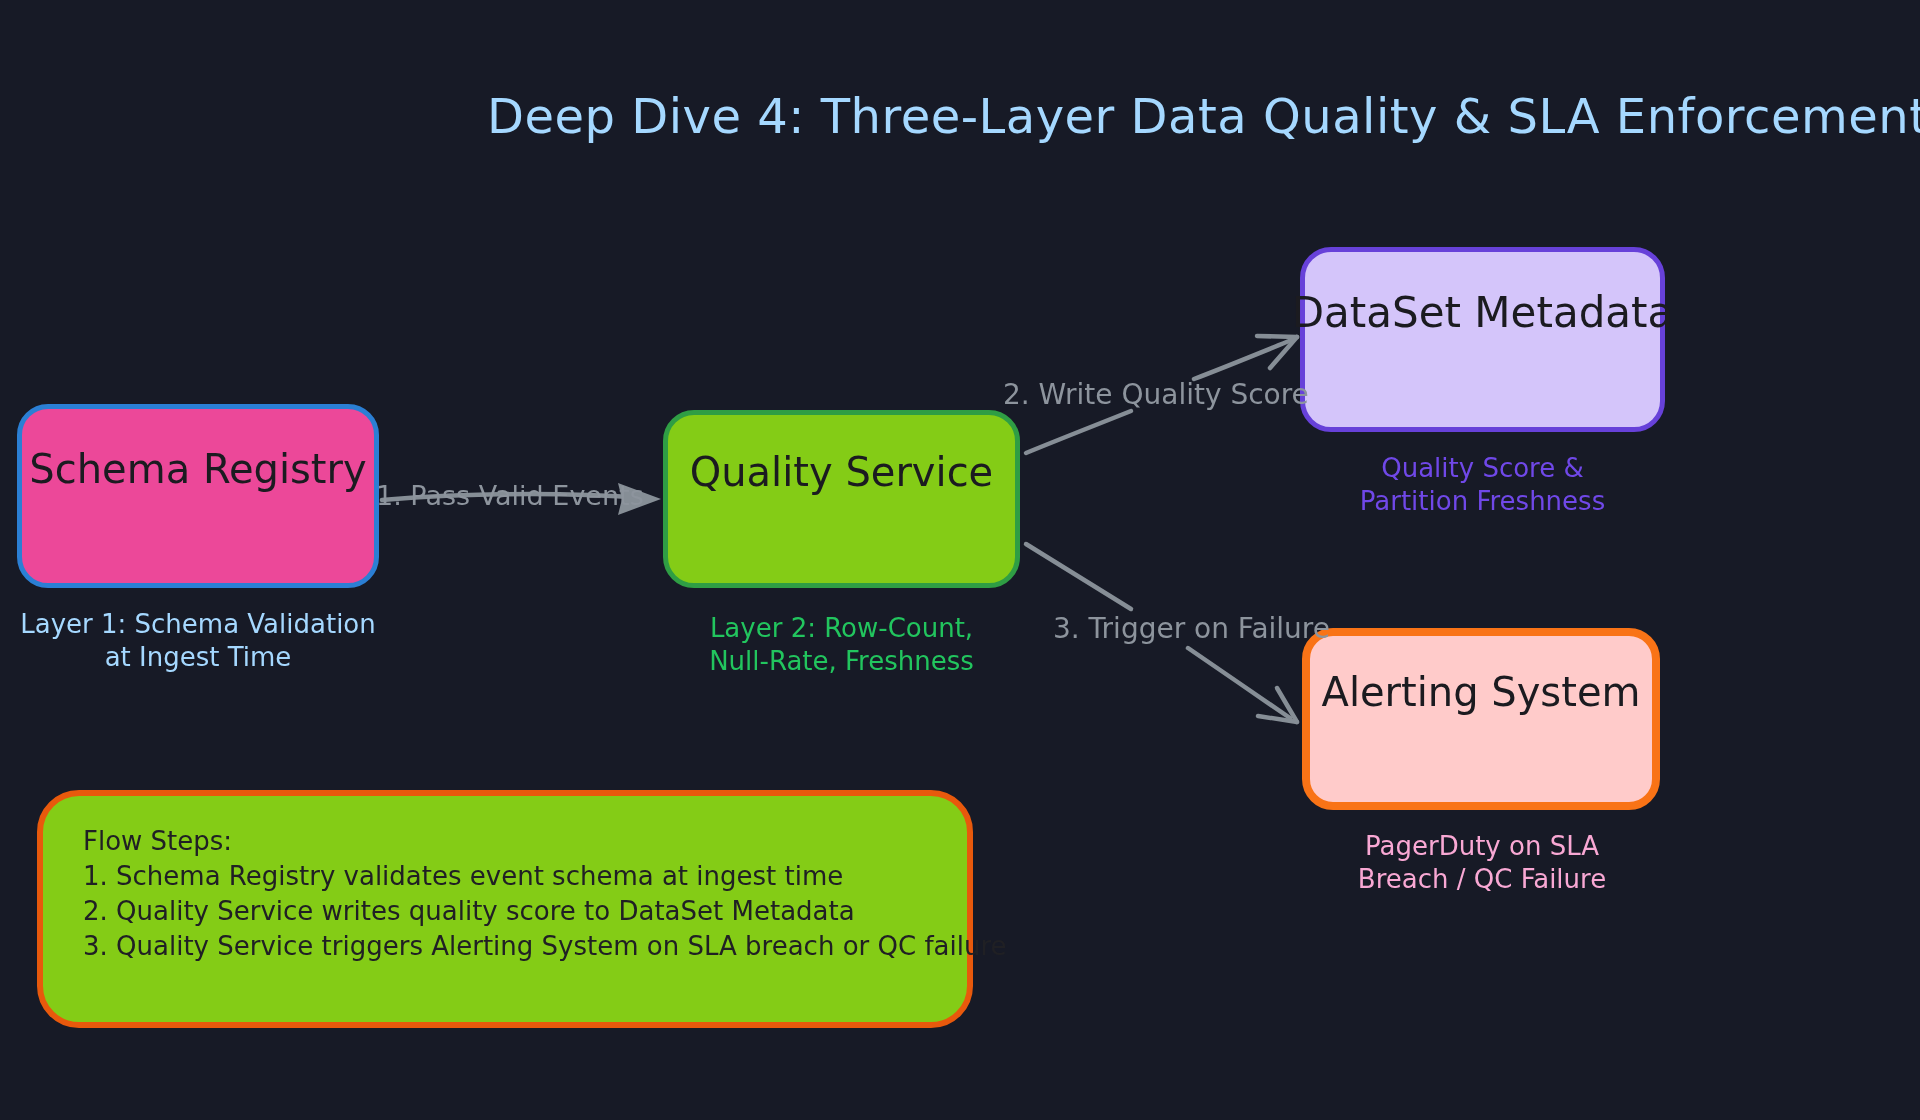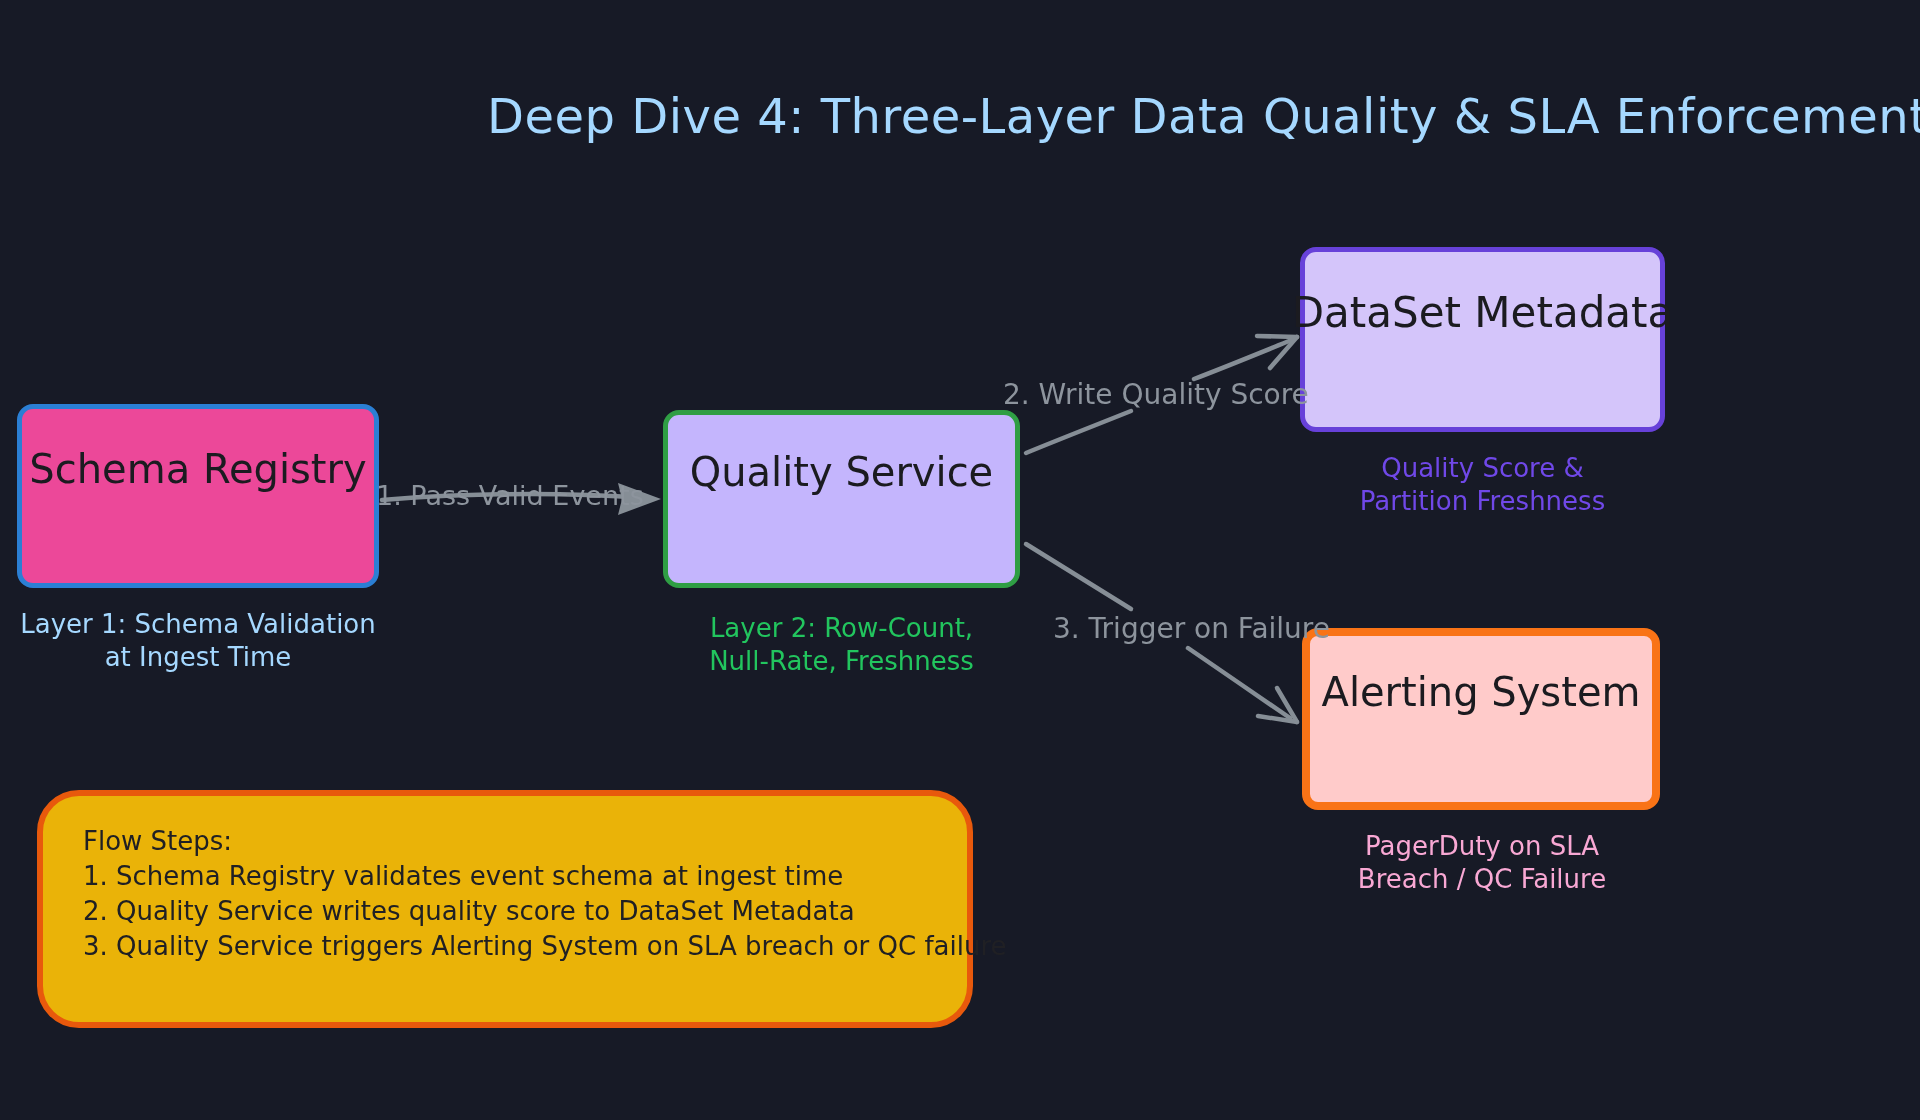--- a/index.html
+++ b/index.html
@@ -14,29 +14,29 @@
   .title {
     position: absolute; left: 487px; top: 88px;
     font-size: 48px; letter-spacing: 0.5px;
     color: #a5d8ff; white-space: nowrap;
   }
 
   .edges-svg { position: absolute; inset: 0; }
 
   .node {
     position: absolute;
-    border-radius: 16px;
+    border-radius: 31px;
     display: flex; align-items: center; justify-content: center;
     padding-bottom: 54px;
     color: #1b1b20;
   }
   .node-label { font-size: 40px; white-space: nowrap; }
 
   .node-schema   { left: 17px;   top: 404px; width: 362px; height: 184px; background: #ec4899; border: 5px solid #2b7fd4; }
-  .node-quality  { left: 663px;  top: 410px; width: 357px; height: 178px; background: #c4b5fd; border: 5px solid #2f9e44; }
+  .node-quality  { left: 663px;  top: 410px; width: 357px; height: 178px; background: #84cc16; border: 5px solid #2f9e44; }
   .node-dataset  { left: 1300px; top: 247px; width: 365px; height: 185px; background: #d4c5fa; border: 5px solid #6741d9; }
   .node-dataset .node-label { font-size: 42px; }
   .node-alerting { left: 1302px; top: 628px; width: 358px; height: 182px; background: #ffcbca; border: 8px solid #f97316; }
 
   .caption {
     position: absolute; text-align: center;
     font-size: 26px; line-height: 33px; white-space: nowrap;
   }
   .caption span { display: block; }
   .caption-schema   { left: 17px;   top: 608px; width: 362px; color: #a5d8ff; }
@@ -48,21 +48,21 @@
     position: absolute; color: #8d949d;
     font-size: 28px; white-space: nowrap;
   }
   .edge-label-1 { left: 376px;  top: 480px; font-size: 27px; }
   .edge-label-2 { left: 1003px; top: 378px; }
   .edge-label-3 { left: 1016px; top: 612px; margin-left: 37px; }
 
   .note {
     position: absolute; left: 37px; top: 790px;
     width: 936px; height: 238px;
-    background: #eab308; border: 6px solid #e8590c; border-radius: 42px;
+    background: #84cc16; border: 6px solid #e8590c; border-radius: 42px;
     padding: 28px 0 0 40px;
     color: #202024; font-size: 26px; line-height: 35px;
     overflow: visible;
   }
   .note .line { white-space: nowrap; }
 </style>
 </head>
 <body>
 
 <div class="canvas">

